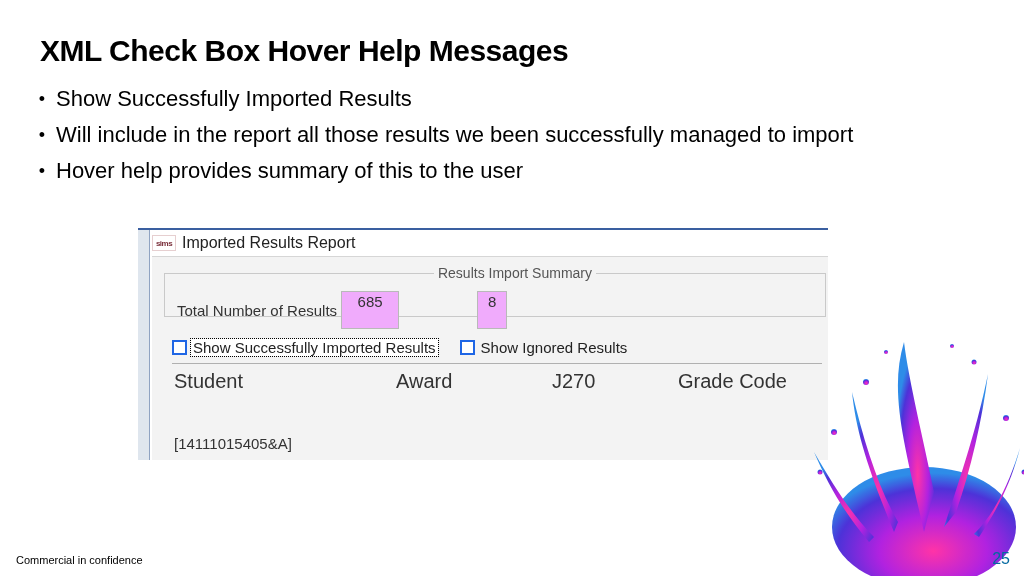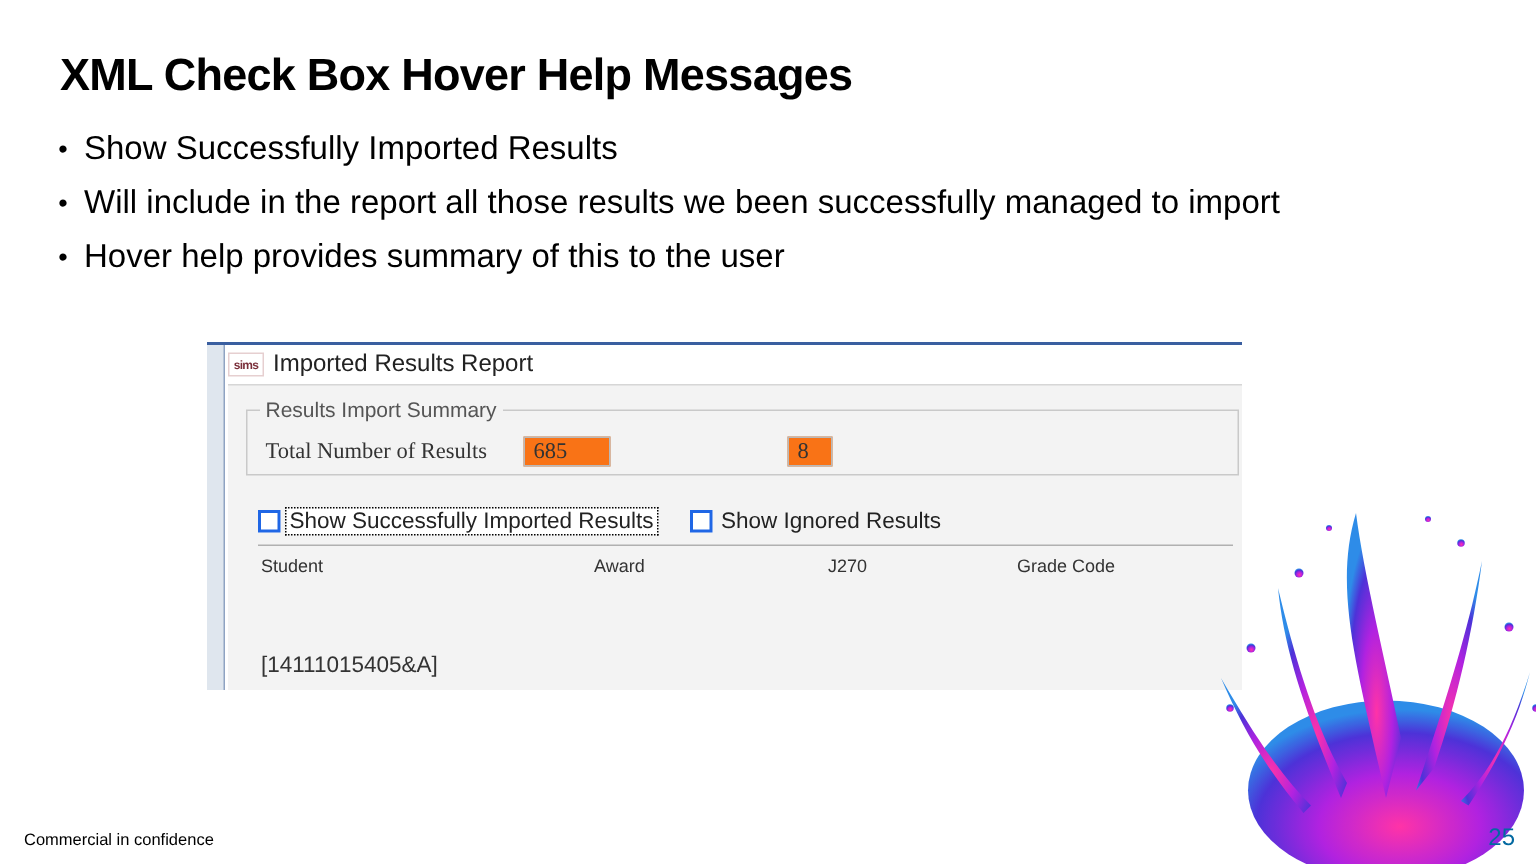--- a/index.html
+++ b/index.html
@@ -19,20 +19,21 @@
   }
   .bul { display:flex; margin-bottom:6px; }
   .dot { width:28px; text-align:center; font-size:18px; line-height:30px; }
   .txt { flex:1; }
 
   
   .shot {
     position:absolute; left:138px; top:228px; width:690px; height:232px;
     background:#fff;
     border-top:2px solid #3a5fa0;
+    text-align:center;
   }
   .shot-side {
     position:absolute; left:0; top:0; width:12px; height:100%; background:#dfe6ee;
     border-right:1px solid #8fa3c2;
   }
   .win-title {
     position:absolute; left:14px; top:4px; font-size:16px; color:#222; font-weight:500;
     display:flex; align-items:center; gap:6px;
   }
   .win-title .logo {
@@ -41,45 +42,45 @@
     font-size:8px; font-weight:700; letter-spacing:-0.5px;
   }
   .panel {
     position:absolute; left:14px; top:26px; right:0; bottom:0; background:#f3f3f3;
     border-top:1px solid #d6d6d6;
   }
   fieldset.summary {
     position:absolute; left:10px; top:8px; width:662px; height:52px;
     border:1px solid #c9c9c9; font-size:14px; color:#444; padding:0;
   }
-  fieldset.summary legend { padding:0 4px; margin-left:8px; font-size:14px; color:#555; }
-  .sum-row { display:flex; align-items:center; gap:24px; padding:10px 12px 0 12px; font-size:15px; color:#333;font-family:Liberation Serif, serif;}
+  fieldset.summary legend { padding:0 4px; margin-left:20px; font-size:14px; color:#555; }
+  .sum-row { display:flex; align-items:center; gap:4px; padding:10px 12px 0 12px; font-size:15px; color:#333;}
   .ro {
-    display:inline-block; min-width:58px; height:20px; background:#f97316; border:1px solid #b9b9b9;
+    display:inline-block; min-width:58px; height:38px; background:#f0abfc; border:1px solid #b9b9b9;
     padding:1px 6px; font-size:15px; color:#333;
   }
   .spacer { width:70px; }
 
   .checks { position:absolute; left:20px; top:82px; display:flex; align-items:center; gap:22px; font-size:15px; color:#222;}
   .cb { display:inline-flex; align-items:center; gap:4px; }
   .cb .box {
     width:15px; height:15px; border:2px solid #1f66e5; background:#fff;
   }
   .cb .lbl { padding:0 2px; }
   .cb .lbl.focus { outline:1px dotted #000; outline-offset:0; background:#fff; }
 
   .tooltip {
     position:absolute; left:118px; top:105px; background:#fff; border:1px solid #9a9a9a;
     padding:4px 8px; font-size:15px; color:#333;
   }
   .tbl-head {
     position:absolute; left:20px; top:106px; width:650px;
     border-top:1px solid #b0b0b0; padding-top:6px;
   }
-  .tbl-head .hdr { font-size:12px; color:#333; position:absolute; top:6px;}
+  .tbl-head .hdr { font-size:20px; color:#333; position:absolute; top:6px;}
   .tbl-head .c1 { left:2px; }
   .tbl-head .c2 { left:224px; }
   .tbl-head .c3 { left:380px; }
   .tbl-head .c4 { left:490px;margin-left:16px; }
   .tbl-head .row { font-size:15px; color:#333; position:absolute; top:28px;margin-top:43px;}
 
   
   .splash { position:absolute; right:-10px; bottom:-6px; width:260px; height:260px; pointer-events:none; opacity:0.98;}
 
   .footer {

